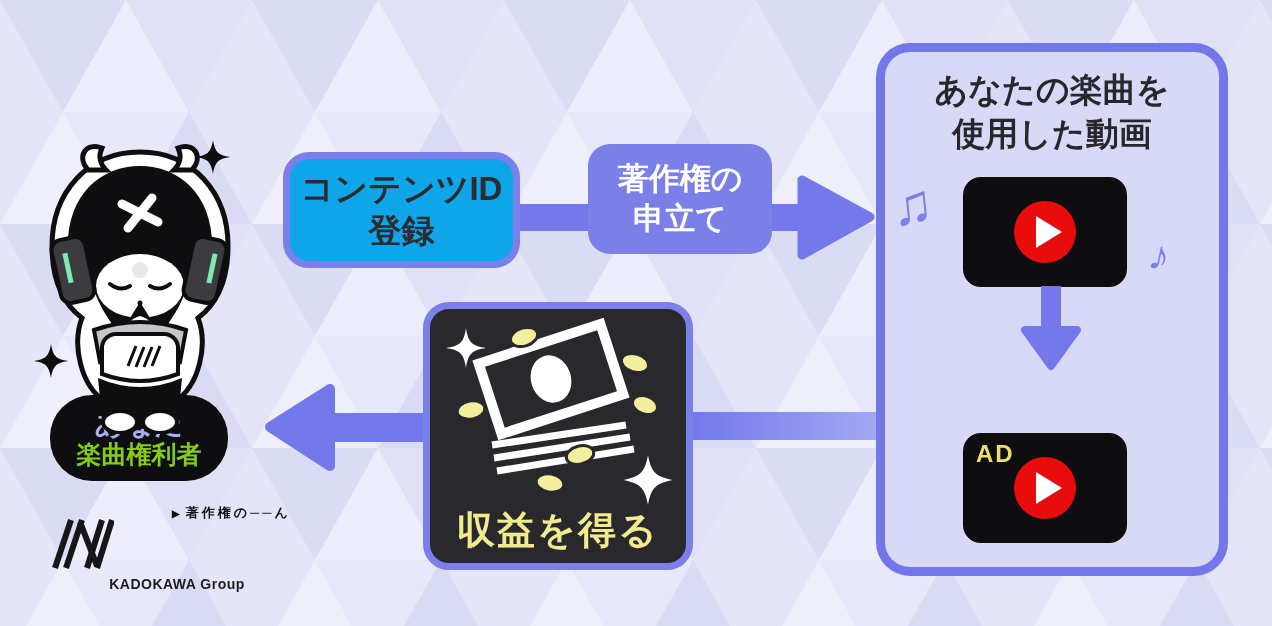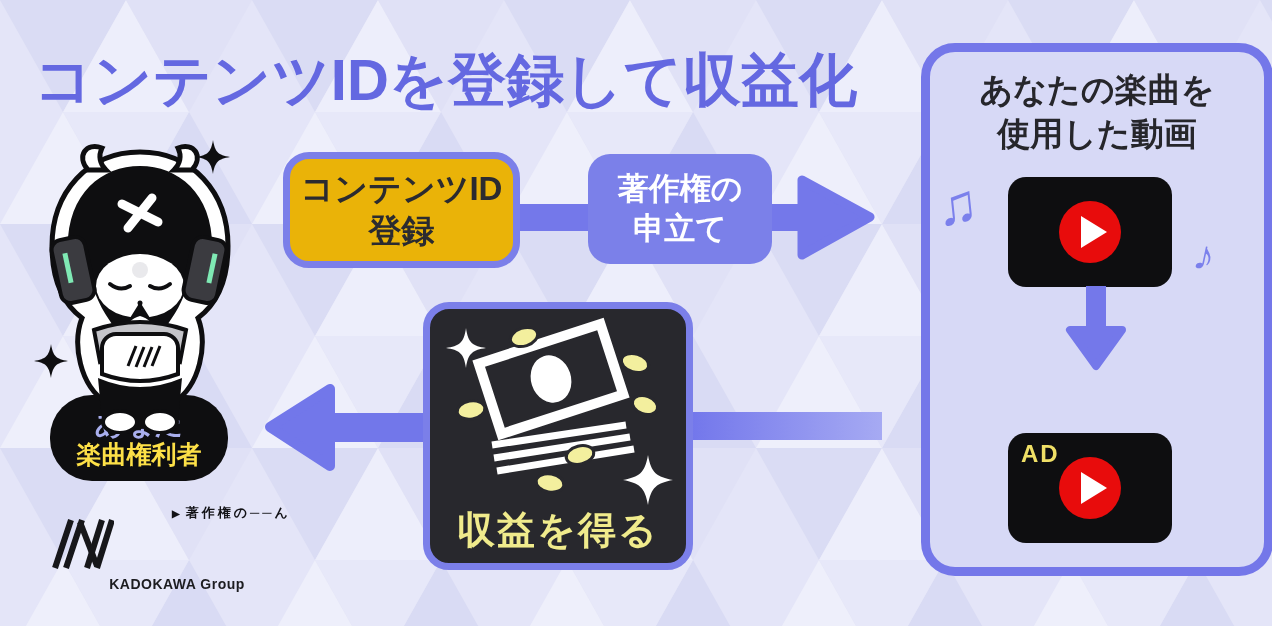--- a/index.html
+++ b/index.html
@@ -12,37 +12,37 @@
 
   .title{
     position:absolute; left:34px; top:42px; z-index:3;
     font-size:58px; font-weight:900; letter-spacing:0px;
     color:#6468E1; white-space:nowrap;
   }
 
   
   .box-register{
     position:absolute; left:283px; top:152px; width:237px; height:116px; z-index:3;
-    background:#eab308; border:7px solid #7B7FE9; border-radius:26px;
+    background:#0ea5e9; border:7px solid #7B7FE9; border-radius:26px;
     display:flex; flex-direction:column; align-items:center; justify-content:center;
     color:#2B2B30; font-weight:800; font-size:33px; line-height:1.28; text-align:center;
   }
   .box-claim{
-    position:absolute; left:588px; top:154px; width:184px; height:110px; z-index:3;
+    position:absolute; left:588px; top:144px; width:184px; height:110px; z-index:3;
     background:#7B80E9; border-radius:22px;
     display:flex; flex-direction:column; align-items:center; justify-content:center;
     color:#ffffff; font-weight:800; font-size:31px; line-height:1.3; text-align:center;
   }
   .stem1{ position:absolute; left:512px; top:204px; width:82px; height:27px; background:#7478EA; z-index:2; }
   .arrow-svg{ position:absolute; z-index:2; }
 
   
   .panel{
     position:absolute; left:876px; top:43px; width:352px; height:533px; z-index:3;
-    background:#D7D9F6; border:9px solid #7477E9; border-radius:34px;margin-left:45px;
+    background:#D7D9F6; border:9px solid #7477E9; border-radius:34px;
   }
   .panel-heading{
     position:absolute; left:0; top:16px; width:100%; text-align:center;
     font-size:33px; font-weight:800; line-height:1.32; color:#26262B;
   }
   .player{
     position:absolute; width:164px; height:110px; background:#0E0E10; border-radius:18px;
   }
   .player-1{ left:78px; top:125px; }
   .player-2{ left:78px; top:381px; }
@@ -85,21 +85,21 @@
   }
   .money-art{ position:absolute; left:0px; top:6px; }
 
   
   .bubble{
     position:absolute; left:50px; top:395px; width:178px; height:86px; z-index:4;
     background:#0E0E10; border-radius:42px;
     display:flex; flex-direction:column; align-items:center; justify-content:center;
   }
   .bubble-line1{ font-size:29px; font-weight:900; color:#A9AFEE; line-height:1.1; }
-  .bubble-line2{ font-size:25px; font-weight:800; color:#fde047; line-height:1.15; }
+  .bubble-line2{ font-size:25px; font-weight:800; color:#84cc16; line-height:1.15; }
 
   .mascot{ position:absolute; left:28px; top:134px; z-index:5; }
   .sparkle{ position:absolute; z-index:6; }
 
   
   .logo{ position:absolute; left:42px; top:498px; width:280px; height:100px; z-index:3; color:#121216; }
   .logo-ruby{
     position:absolute; left:130px; top:6px; font-size:13px; font-weight:800;
     letter-spacing:3px; white-space:nowrap; display:flex; align-items:center; gap:6px;
   }
@@ -127,21 +127,20 @@
         <polygon points="63,112 126,0 189,112" fill="#EDEEFB"></polygon>
         <polygon points="126,0 252,0 189,112" fill="#E0E1F6"></polygon>
         <polygon points="0,224 63,112 126,224" fill="#EEEFFB"></polygon>
         <polygon points="126,224 189,112 252,224" fill="#D9DBF4"></polygon>
         <polygon points="63,112 189,112 126,224" fill="#E7E8F9"></polygon>
       </pattern>
     </defs>
     <rect width="1272" height="626" fill="url(#tri)"></rect>
   </svg>
 
-  <div class="title">コンテンツIDを登録して収益化</div>
 
   <div class="box-register">
     <span>コンテンツID</span>
     <span>登録</span>
   </div>
 
   <div class="stem1"></div>
 
   <div class="box-claim">
     <span>著作権の</span>

